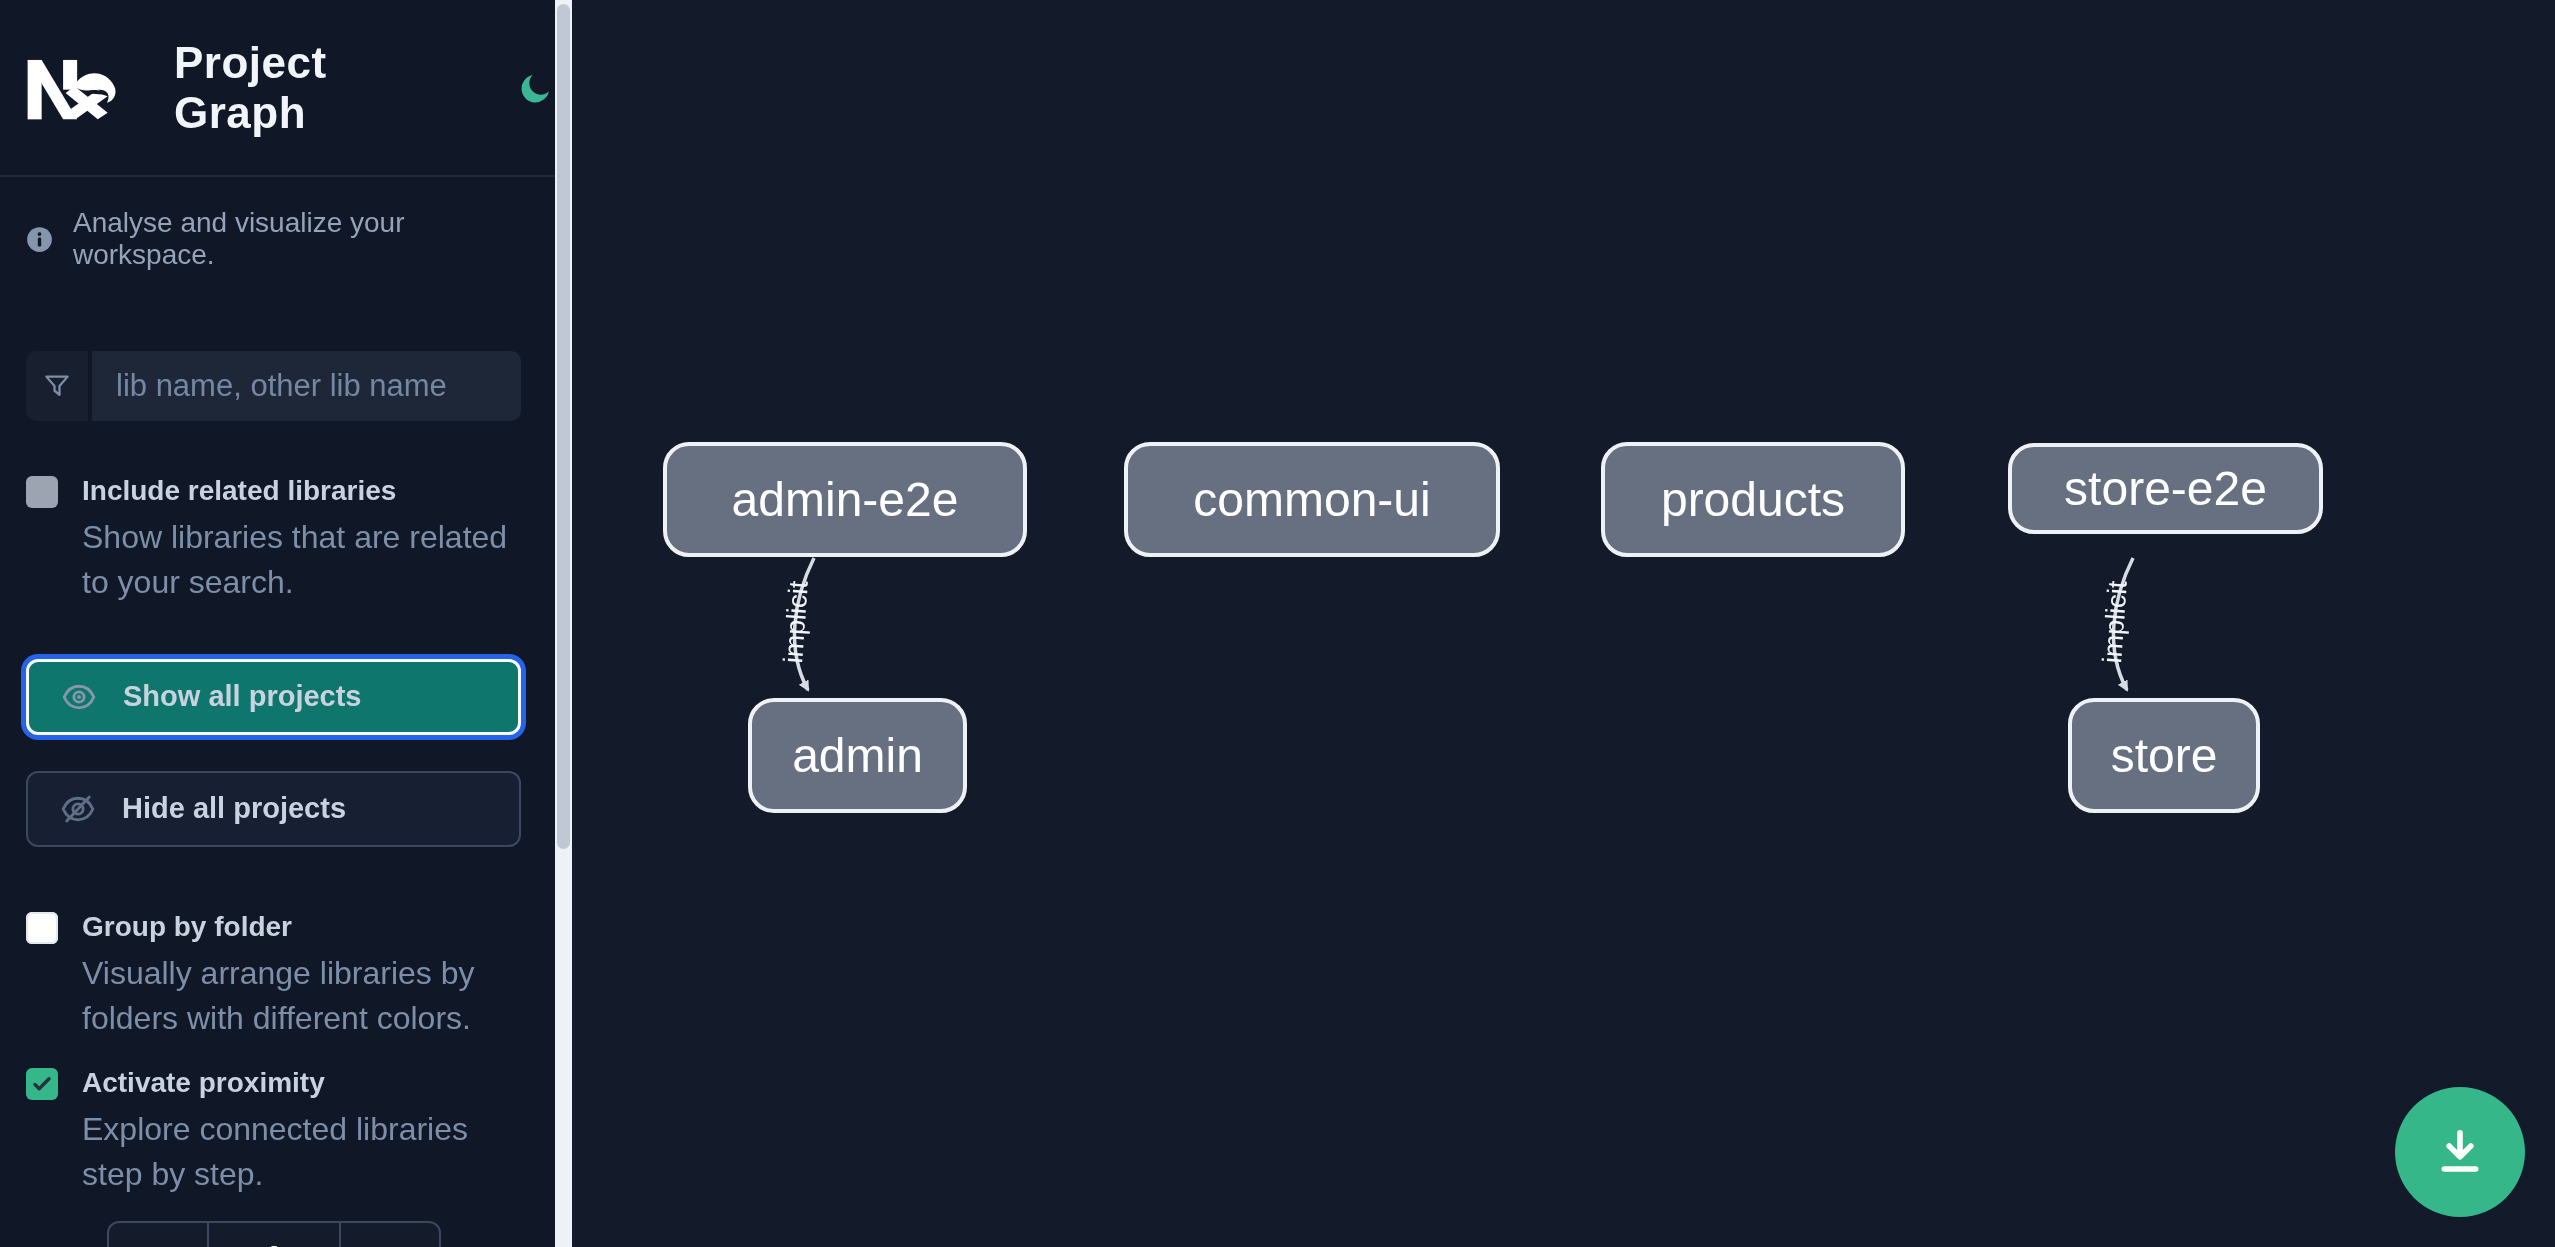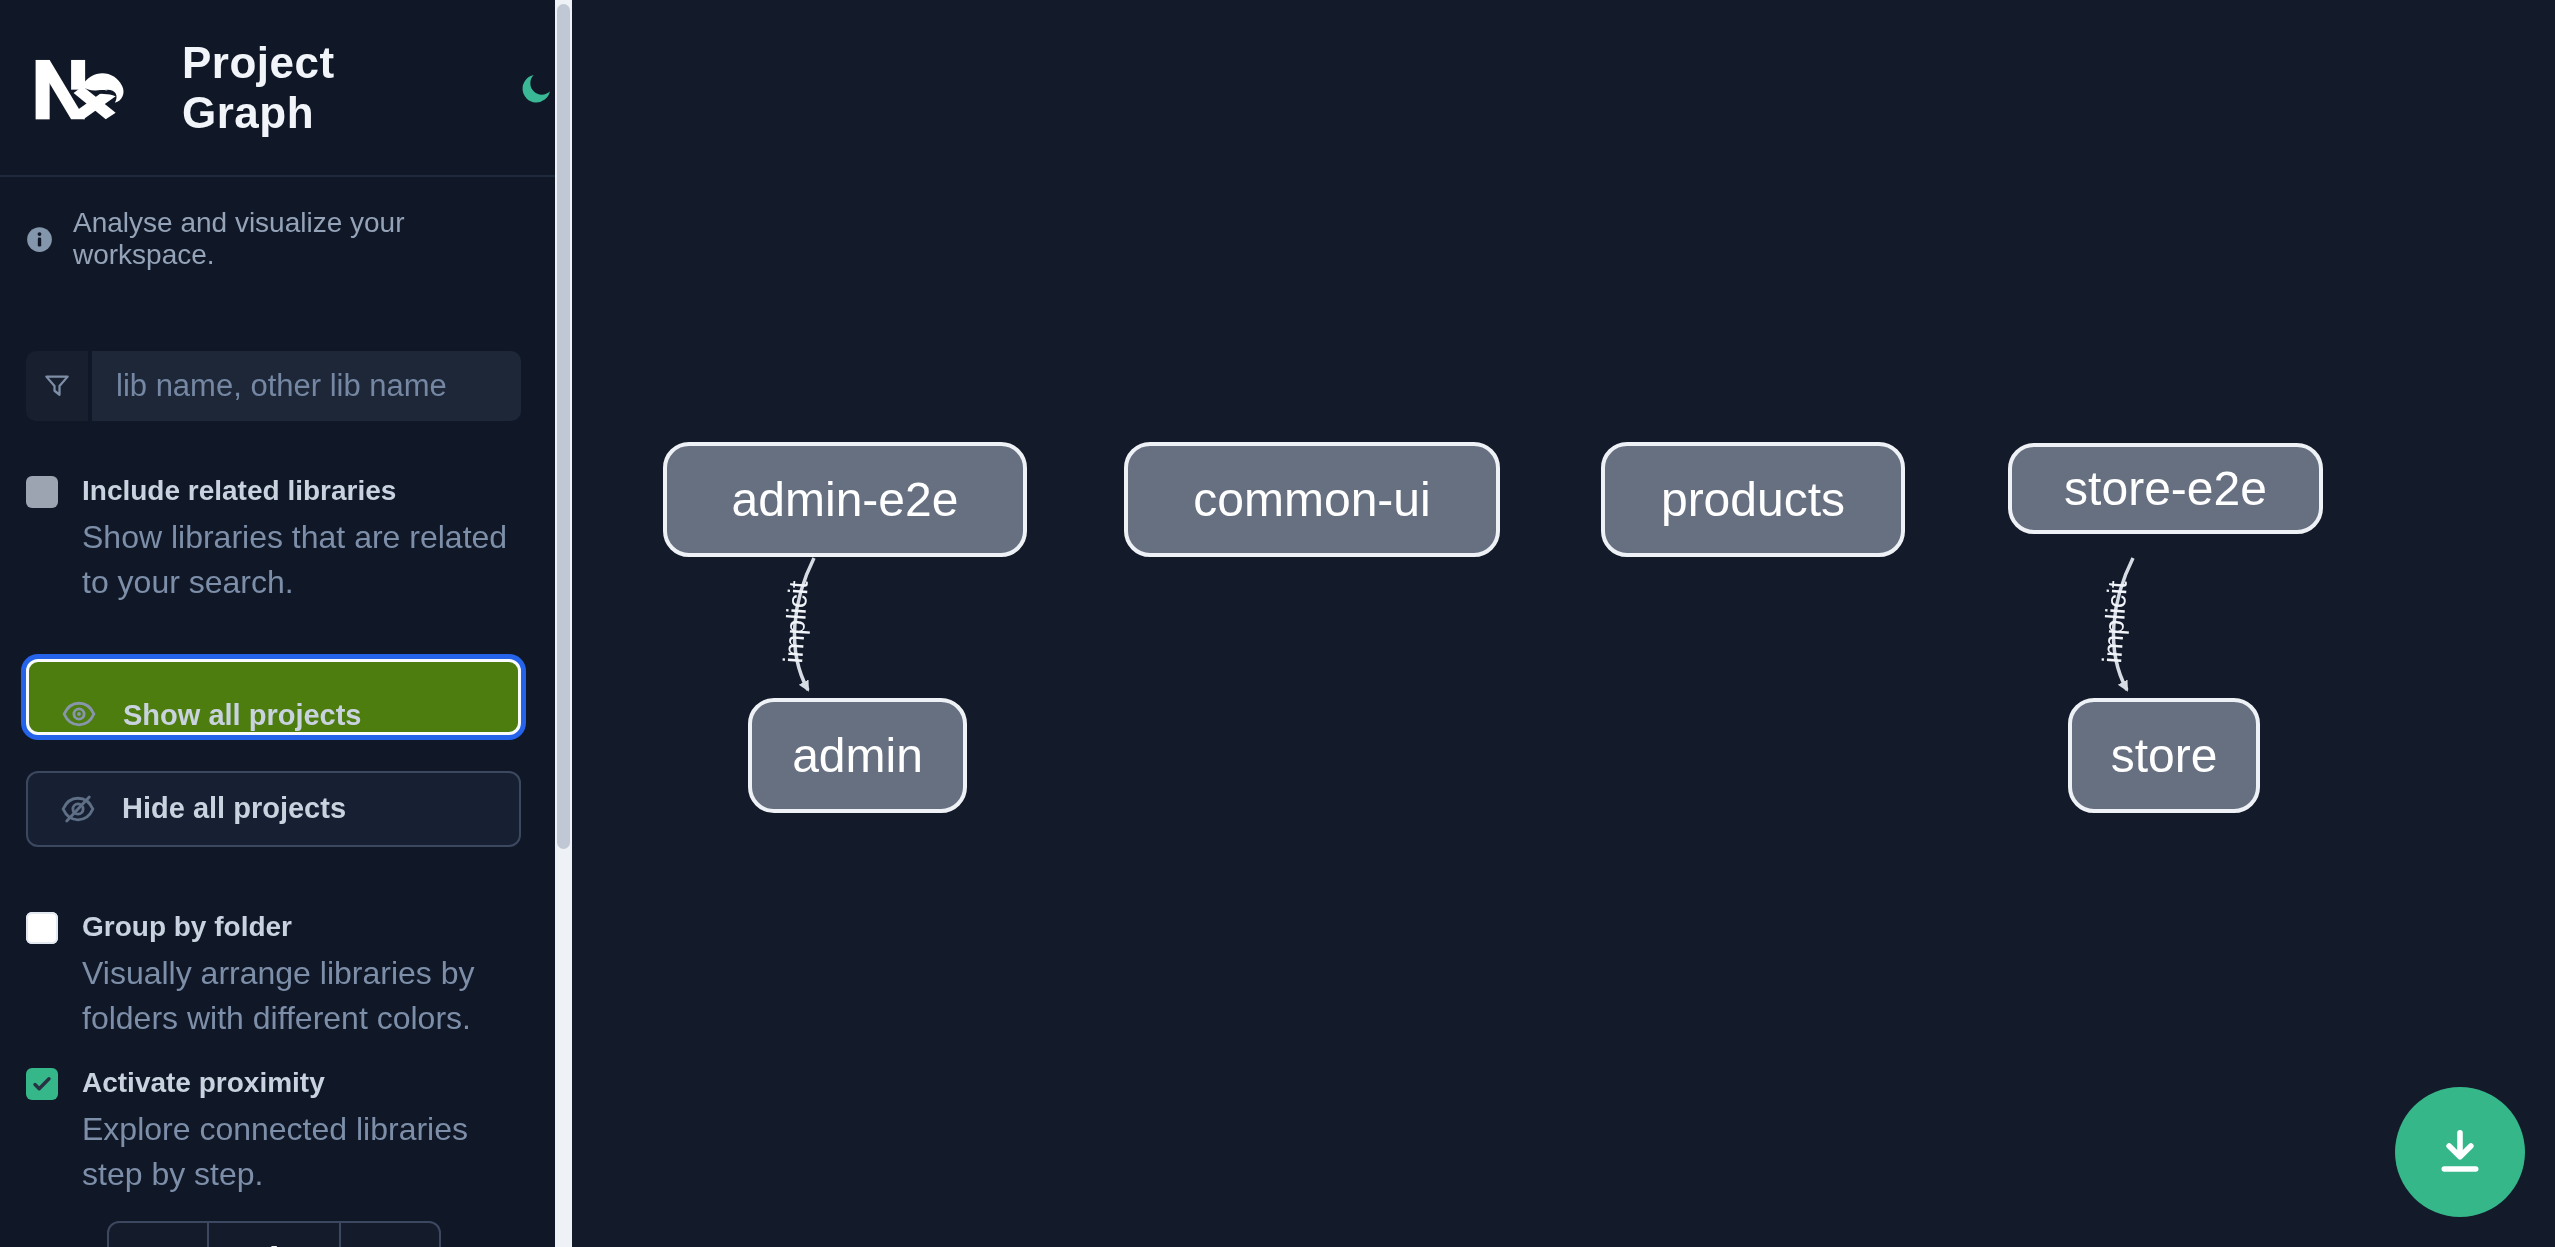--- a/index.html
+++ b/index.html
@@ -25,21 +25,21 @@
     -webkit-font-smoothing:antialiased;
   }
 
   
   .sidebar{
     position:absolute;left:0;top:0;width:556px;height:1247px;
     background:var(--sidebar-bg);
   }
   .sidebar-header{
     height:177px;display:flex;align-items:center;
-    padding-left:34px;border-bottom:2px solid #1e293b;
+    padding-left:26px;border-bottom:2px solid #1e293b;
   }
   .nx-logo{width:94px;height:66px;flex:none;}
   .app-title{
     margin:0 0 0 54px;font-size:44px;font-weight:600;color:#f1f5f9;letter-spacing:0.5px;
   }
   .theme-toggle{
     margin-left:48px;width:40px;height:40px;background:none;border:none;padding:0;cursor:pointer;
     display:flex;align-items:center;justify-content:center;
   }
   .sidebar-content{padding:30px 35px 0 26px;}
@@ -75,22 +75,22 @@
   .check-label{font-size:28px;font-weight:600;color:var(--label-color);line-height:1.3;cursor:pointer;}
   .check-desc{grid-column:2;font-size:32px;color:var(--desc-color);line-height:1.4;max-width:450px;}
 
   .side-btn{
     width:100%;height:76px;margin-top:36px;border-radius:12px;
     display:flex;align-items:center;gap:26px;padding:0 0 0 32px;cursor:pointer;
     background:#172033;border:2px solid var(--control-border);
     font-family:"Liberation Sans", sans-serif;font-size:29px;font-weight:600;color:var(--label-color);
   }
   .side-btn.focused{
-    margin-top:54px;background:#4d7c0f;
-    border:3px solid #f8fafc;box-shadow:0 0 0 5px var(--focus-blue);align-items:flex-end;
+    margin-top:54px;background:#0f766e;
+    border:3px solid #f8fafc;box-shadow:0 0 0 5px var(--focus-blue);
   }
   .btn-icon{width:36px;height:36px;flex:none;}
 
   .stepper{
     margin:24px auto 0;width:334px;height:78px;display:flex;
     border:2px solid var(--control-border);border-radius:12px;background:rgba(255,255,255,0.02);
   }
   .stepper button{
     width:98px;flex:none;background:none;border:none;color:#cbd5e1;font-size:38px;cursor:pointer;
     font-family:"Liberation Sans", sans-serif;

